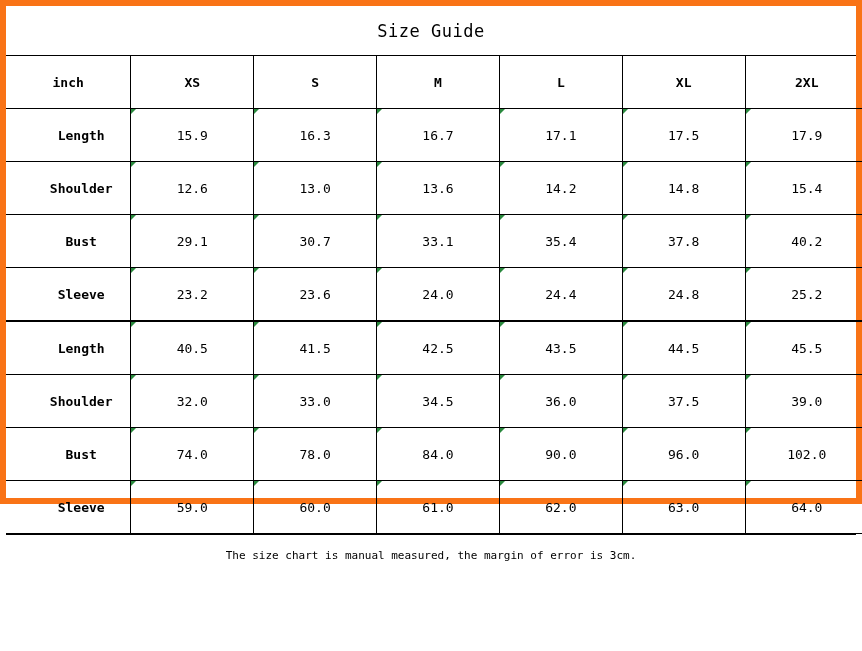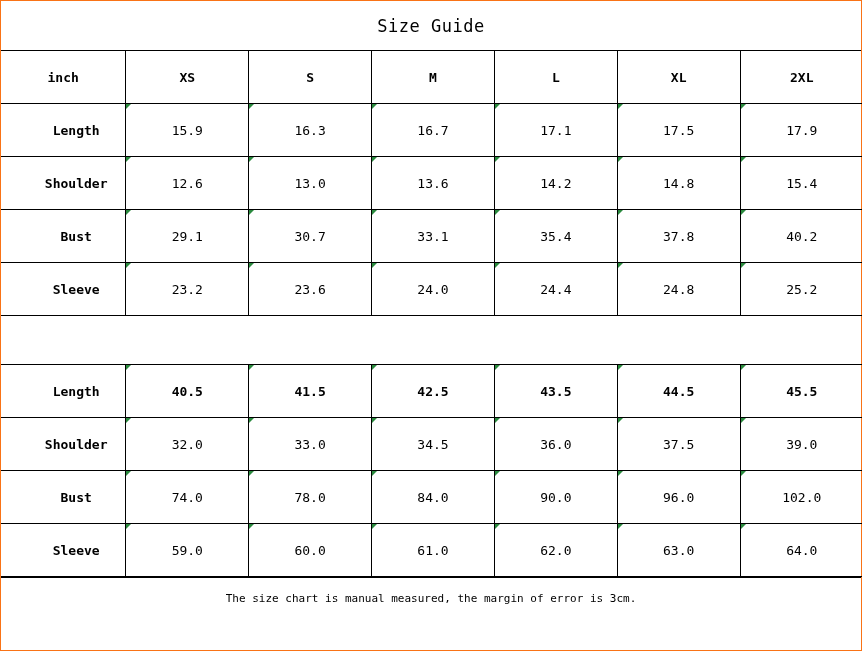--- a/index.html
+++ b/index.html
@@ -10,23 +10,23 @@
   body {
     width: 862px;
     height: 651px;
     font-family: "DejaVu Sans Mono", monospace;
     color: #000000;
     overflow: hidden;
   }
   .page {
     position: relative;
     width: 862px;
-    height: 651px;
-    box-sizing: border-box;
-    border: 1px solid #f97316;
+    height: 504px;
+    box-sizing: border-box;
+    border: 6px solid #f97316;
     background: #ffffff;
     display: flex;
     flex-direction: column;
   }
   .guide-title {
     height: 50px;
     line-height: 50px;
     text-align: center;
     font-size: 17px;
     letter-spacing: 0.5px;
@@ -60,21 +60,21 @@
   table.size-table tr.header-row td {
     font-weight: bold;
     font-size: 13px;
   }
   table.size-table td.rowlabel {
     font-weight: bold;
     font-size: 13px;
     padding-left: 27px;
   }
   table.size-table td.bold-val {
-    font-weight: bold;
+    font-weight: normal;
   }
   
   .corner-mark {
     position: absolute;
     top: 0;
     left: 0;
     width: 0;
     height: 0;
     border-top: 5px solid #2a8a3e;
     border-right: 5px solid transparent;

